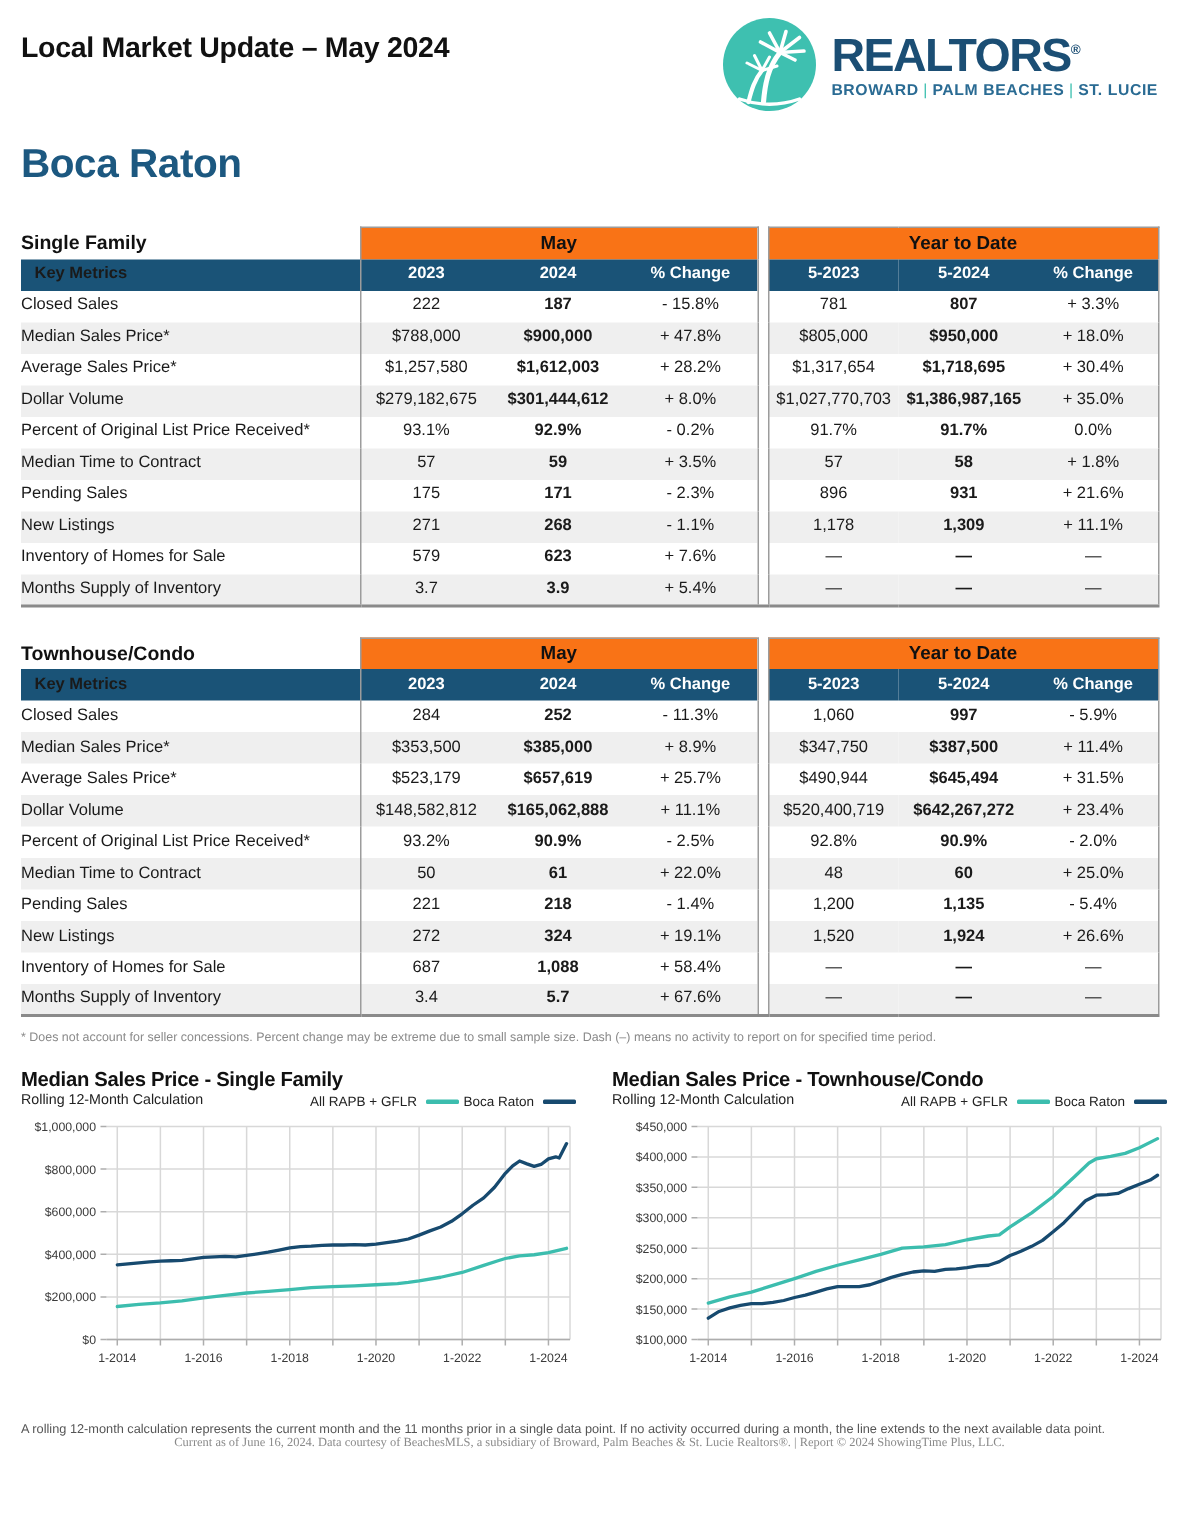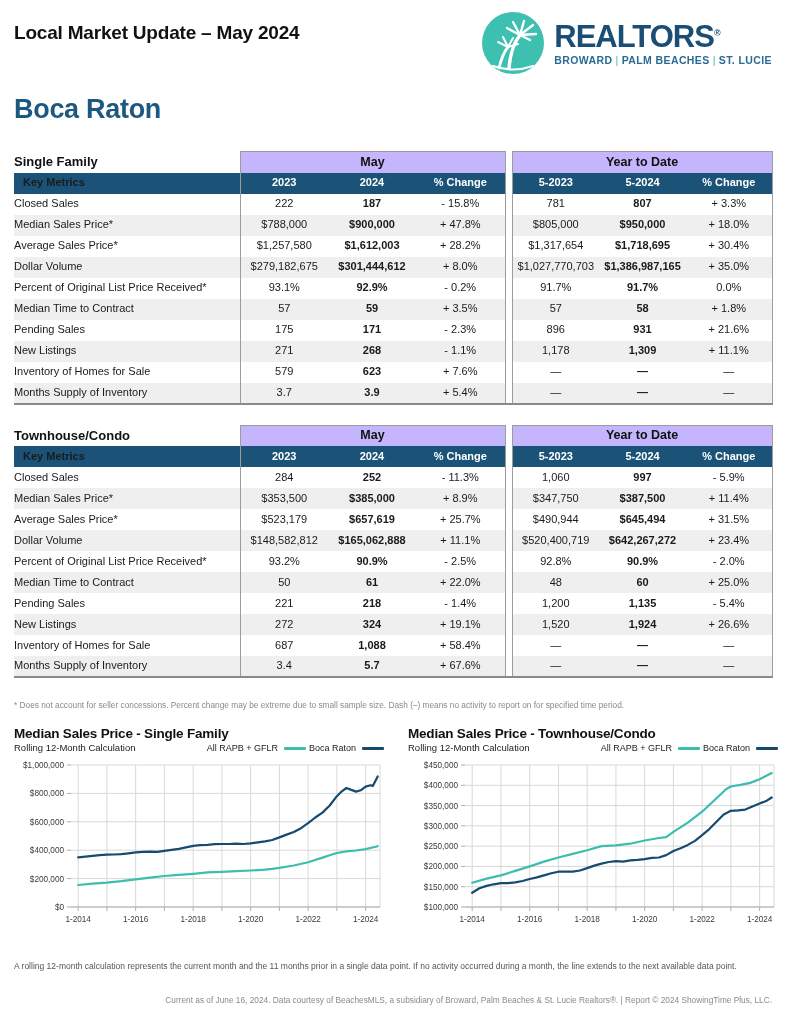--- a/index.html
+++ b/index.html
@@ -18,44 +18,44 @@
   .logo-reg{font-size:9px;vertical-align:super;}
   .logo-sub{font-size:10.5px;font-weight:bold;color:#2A6B93;letter-spacing:.4px;margin-top:3px;}
   .logo-sub .pipe{color:#3EC0B0;padding:0 3px;font-weight:normal;}
   .city-title{font-size:27px;font-weight:bold;color:#1C5880;margin-top:18px;letter-spacing:-.3px;}
   
   .tbl-wrap{margin-top:26px;}
   table.km{border-collapse:collapse;table-layout:fixed;width:758px;font-size:11px;}
   table.km td{height:21px;padding:0;vertical-align:middle;line-height:1.05;}
   td.section-name{font-size:13px;font-weight:bold;text-align:left;padding-left:9px;color:#111;}
   td.group-head{font-weight:bold;font-size:12.5px;text-align:center;color:#111;
-    border:1px solid #9C9C9C;border-bottom:none;height:22px;background:#c4b5fd;}
+    border:1px solid #9C9C9C;border-bottom:none;height:22px;background:#f97316;}
   td.navy{background:#1A5377;color:#fff;font-weight:bold;text-align:center;font-size:11px;}
   td.navy.metric{text-align:left;padding-left:9px;}
   td.bl{border-left:1px solid #9C9C9C;}
   td.br{border-right:1px solid #9C9C9C;}
   tr.alt td{background:#EFEFEF;}
   tr.alt td.sp, td.sp{background:#fff;}
   td.metric{text-align:left;padding-left:9px;color:#1a1a1a;}
   td.num{text-align:center;color:#1a1a1a;}
   td.cur{font-weight:bold;}
   tr.lastrow td{border-bottom:2px solid #8A8A8A;}
-  .tbl-footnote{font-size:8.3px;color:#8A8A8A;margin-top:22px;}
+  .tbl-footnote{font-size:8.3px;color:#8A8A8A;margin-top:8px;}
   
   .charts-row{display:flex;gap:22px;margin-top:16px;}
   .chart{flex:1;position:relative;}
   .chart-title{font-size:13.5px;font-weight:bold;color:#111;letter-spacing:-.2px;}
   .chart-subtitle{font-size:9.5px;color:#222;margin-top:1px;}
   .chart-legend{position:absolute;right:2px;top:17px;display:flex;flex-direction:row;gap:3px;align-items:flex-end;}
   .legend-row{display:flex;align-items:center;gap:6px;}
   .legend-label{font-size:9px;color:#222;}
   .legend-swatch{display:inline-block;width:22px;height:3px;border-radius:1px;}
   .chart-svg{display:block;margin-top:4px;}
   .chart-footnote{font-size:8.5px;color:#555;margin-top:26px;}
-  .page-footer{font-size:8.3px;color:#8A8A8A;text-align:right;margin-top:24px;}
+  .page-footer{font-size:8.3px;color:#8A8A8A;text-align:center;font-family:Liberation Serif, serif;}
 </style>
 </head>
 <body>
 
 <div class="top-row">
   <div class="report-title">Local Market Update – May 2024</div>
   <div class="logo">
     <svg width="66" height="66" viewBox="0 0 66 66">
       <circle cx="33" cy="33" r="31" fill="#3EC0B0"></circle>
       <path d="M29 58 C30 46 32 35 40 25" stroke="#fff" stroke-width="3.4" fill="none" stroke-linecap="round"></path>

